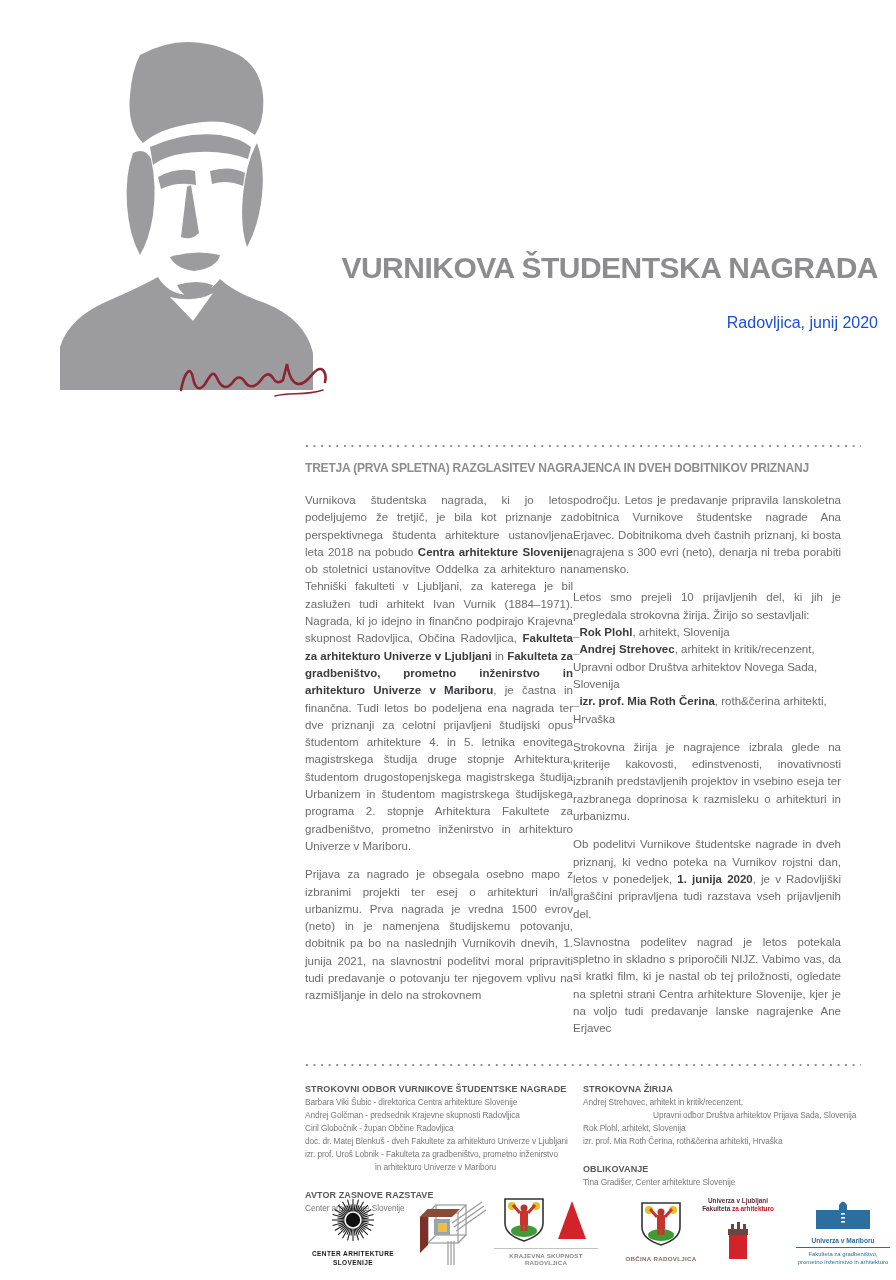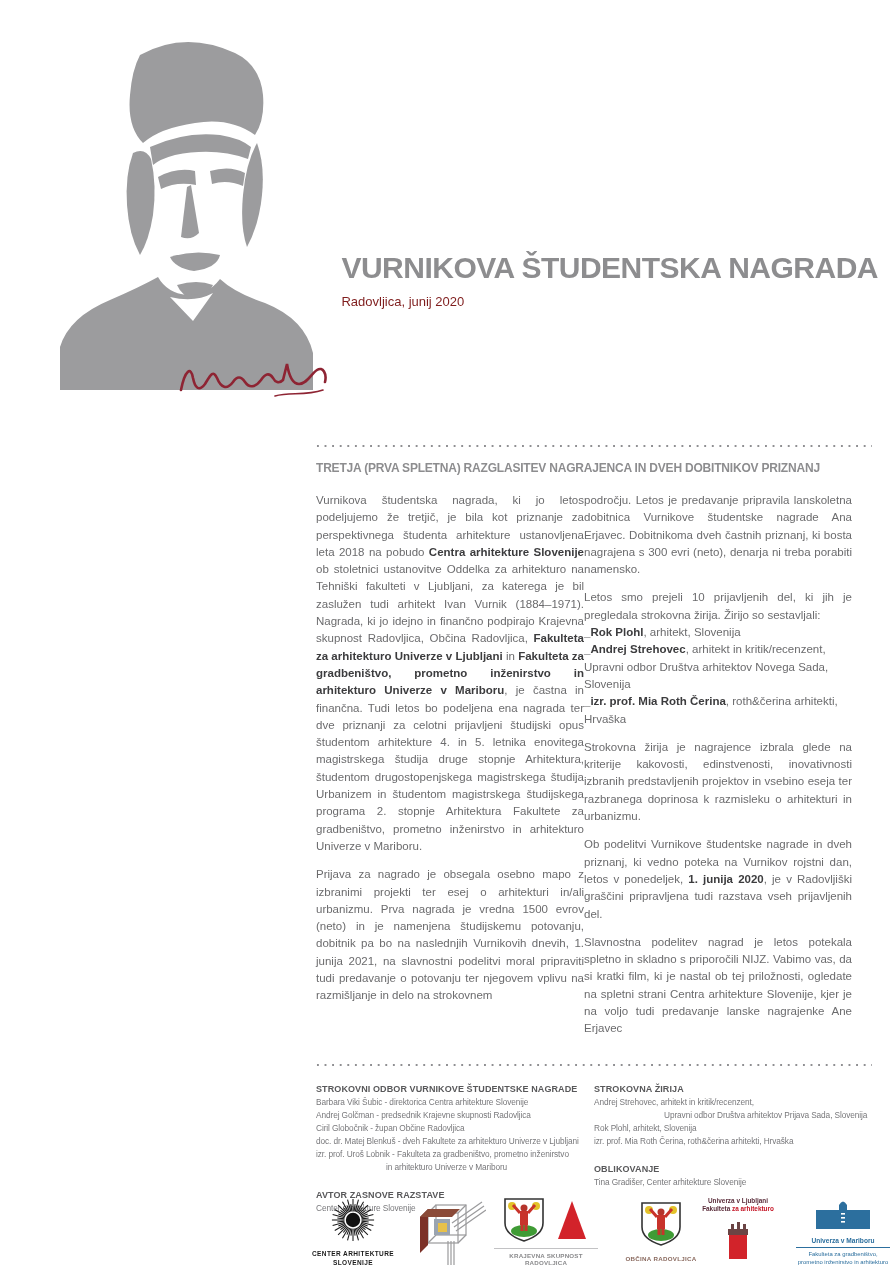--- a/index.html
+++ b/index.html
@@ -2,26 +2,26 @@
 <html lang="sl"><head>
 <meta charset="utf-8">
 <style>
   html,body{margin:0;padding:0;background:#ffffff;}
   .page{position:relative;width:896px;height:1280px;background:#ffffff;overflow:hidden;
         font-family:"Liberation Sans", sans-serif;color:#6b6b6d;}
 
   
   .portrait{position:absolute;left:55px;top:35px;width:265px;height:355px;}
   .signature{position:absolute;left:175px;top:352px;width:155px;height:62px;}
-  .masthead{position:absolute;right:18px;top:246px;text-align:left;}
+  .masthead{position:absolute;right:18px;top:246px;text-align:right;}
   .masthead .title{font-size:30px;font-weight:bold;line-height:44px;letter-spacing:-0.5px;color:#8d8d8f;}
-  .masthead .dateline{margin-top:4px;font-size:13px;color:#7f1d1d;}
+  .masthead .dateline{margin-top:24px;font-size:16px;color:#1d4ed8;}
 
   
-  .content{position:absolute;left:316px;top:444px;width:556px;}
+  .content{position:absolute;left:305px;top:444px;width:556px;}
   .sep{height:4px;width:100%;
        background-image:radial-gradient(circle at 2px 2px,#8f8f92 1.15px,transparent 1.4px);
        background-size:7.6px 4px;background-repeat:repeat-x;}
   .section-heading{margin-top:13px;font-size:12px;font-weight:bold;letter-spacing:-0.2px;color:#8d8d8f;}
   .columns{margin-top:17px;display:flex;}
   .col{width:268px;font-size:11.5px;line-height:17.3px;color:#6b6b6d;}
   .para{margin:0 0 11px 0;text-align:justify;}
   .para.tight{margin-bottom:0;}
   .jury-list{text-align:left;margin-top:0;}
   .b{font-weight:bold;color:#3c3c3e;}

